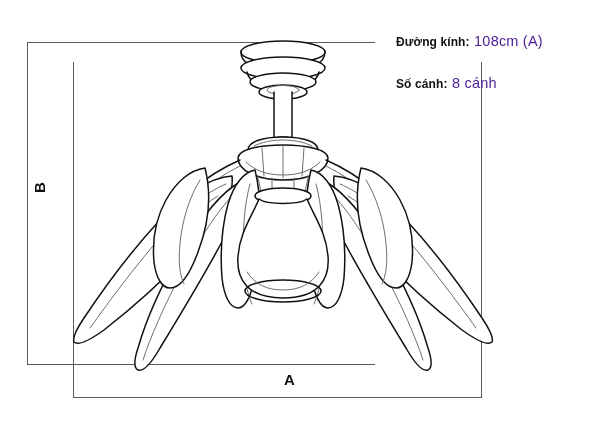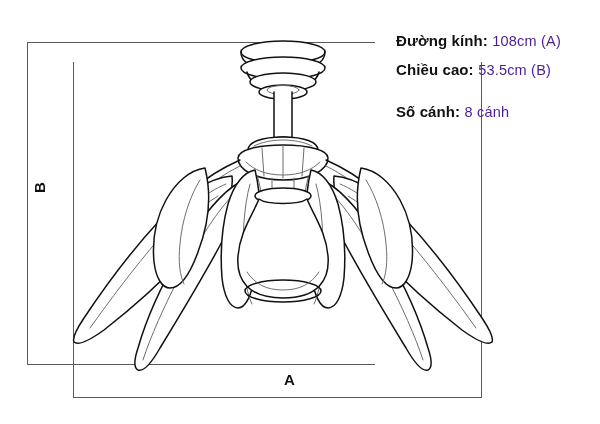--- a/index.html
+++ b/index.html
@@ -75,21 +75,21 @@
   .spec-row {
     white-space: nowrap;
     line-height: 1;
     margin-bottom: 13px;
   }
   .spec-row.gap-before {
     margin-top: 26px;
   }
   .spec-label {
     font-weight: bold;
-    font-size: 15px;
+    font-size: 12px;
     color: #111111;
     letter-spacing: 0.1px;
     text-align: right;
   }
   .spec-value {
     font-size: 14.5px;
     color: #4c1d95;
     letter-spacing: 0.2px;
   }
 
@@ -261,24 +261,20 @@
 
   </svg>
 
   <div id="spec-list">
 
     <div class="spec-row">
       <span class="spec-label">Đường kính:</span>
       <span class="spec-value">108cm (A)</span>
     </div>
 
-    <div class="spec-row">
-      <span class="spec-label">Chiều cao:</span>
-      <span class="spec-value">53.5cm (B)</span>
-    </div>
 
 
     <div class="spec-row gap-before">
       <span class="spec-label">Số cánh:</span>
       <span class="spec-value">8 cánh</span>
     </div>
 
 
   </div>
 

